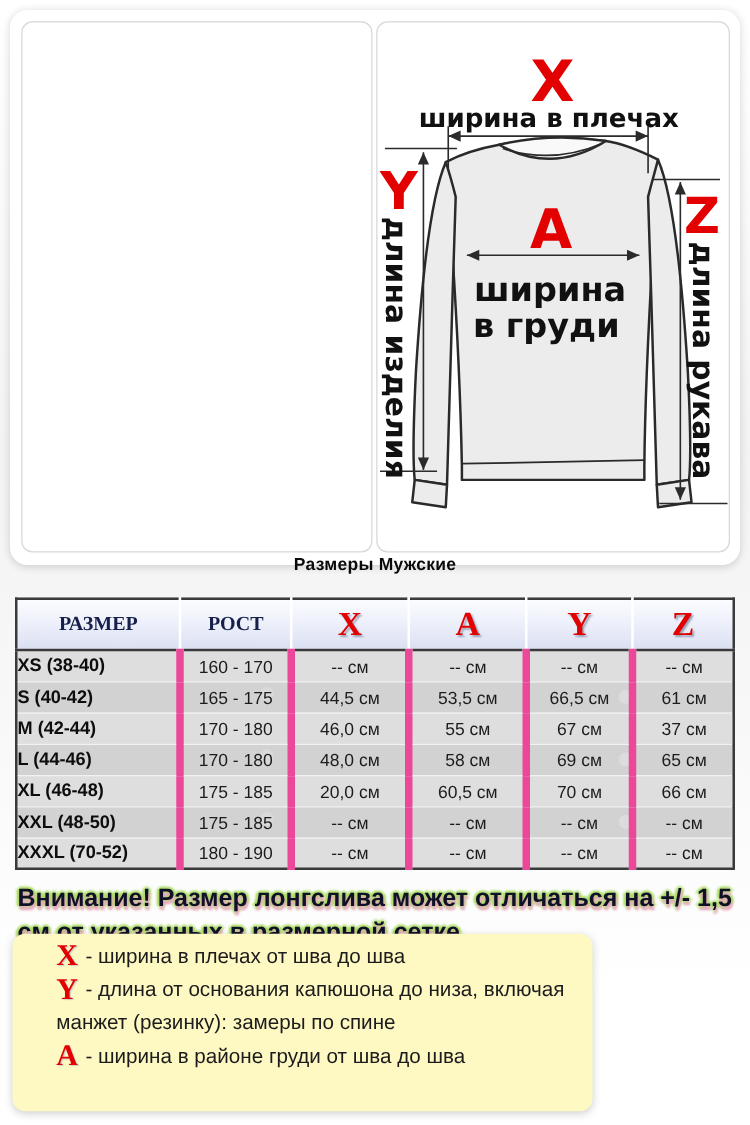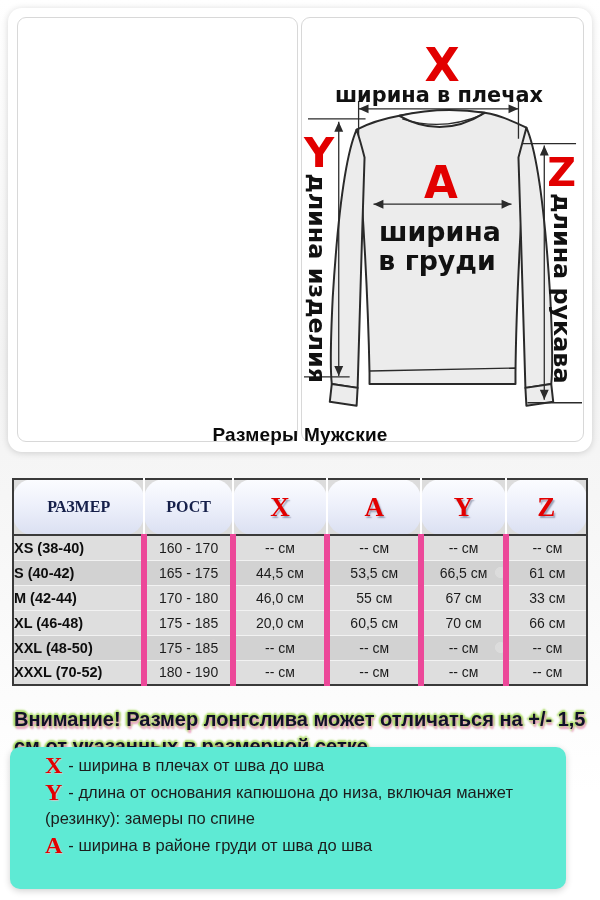--- a/index.html
+++ b/index.html
@@ -26,35 +26,35 @@
 
   .dim-line  { stroke:#2b2b2b; stroke-width:1.3; fill:none; }
   .dim-head  { fill:#2b2b2b; stroke:none; }
   .shirt     { fill:#ececec; stroke:#2a2a2a; stroke-width:2; stroke-linejoin:round; }
   .seam      { fill:none; stroke:#2a2a2a; stroke-width:1.4; }
   .big-letter{ font-family:"DejaVu Sans", sans-serif; font-weight:bold; fill:var(--red); }
   .cap       { font-family:"DejaVu Sans", sans-serif; font-weight:bold; fill:#111; }
 
   
   .page-title {
-    position:absolute; left:0; top:424px; width:600px; text-align:center;
-    font-size:19px; font-weight:bold; color:#0a0a0a; letter-spacing:.2px;
+    position:absolute; left:0; top:443px; width:600px; text-align:center;
+    font-size:14px; font-weight:bold; color:#0a0a0a; letter-spacing:.2px;
   }
 
   
   table.size-table {
     position:absolute; left:12px; top:478px; width:576px;
     border-collapse:collapse; border:2px solid #3a3a3a; table-layout:fixed;
     background:#dcdcdc;
   }
   .size-table th {
-    height:56px; background:linear-gradient(180deg,#fbfcff 0%,#eef1fb 45%,#dbe0f2 100%);
+    height:41px; background:linear-gradient(180deg,#fbfcff 0%,#eef1fb 45%,#dbe0f2 100%);
     border-bottom:2px solid #3a3a3a; border-left:2px solid #ffffff;
     font-family:"Liberation Serif", serif; font-weight:bold;
-    color:#16204a; font-size:16px; text-align:center; vertical-align:middle;border-radius:20px;
+    color:#16204a; font-size:16px; text-align:center; vertical-align:middle;
   }
   .size-table th:first-child { border-left:none; }
   .size-table th.letter {
     color:var(--red); font-size:27px; text-shadow:1.5px 1.5px 1.5px #9aa0b6;
   }
   .size-table td {
     height:25px; font-size:14px; color:#1c1c1c; text-align:center; vertical-align:middle;
     border-top:1px solid #f2f2f2; border-left:6px solid #ec4899;
   }
   .size-table td:first-child { border-left:none; }
@@ -71,22 +71,22 @@
   
   .warning {
     position:absolute; left:14px; top:706px; width:574px;
     font-size:20px; font-weight:bold; line-height:1.35; color:#101028;
     text-shadow:1px 3px 2px #f2a3cf, 2px 0 2px #a6d95c, -2px 0 2px #a6d95c,
                 0 -2px 2px #a6d95c, 0 2px 2px #a6d95c;
   }
 
   
   .legend-card {
-    position:absolute; left:10px; top:747px; width:556px; height:142px;
-    background:#5eead4; border-radius:10px; box-shadow:0 2px 7px rgba(0,0,0,.18);
+    position:absolute; left:10px; top:747px; width:464px; height:142px;
+    background:#fef9c3; border-radius:10px; box-shadow:0 2px 7px rgba(0,0,0,.18);
     padding:5px 22px 14px 35px;
   }
   .legend-item { font-size:16.5px; color:#1c1c1c; line-height:26px; margin-bottom:1px; }
   .legend-letter {
     font-family:"Liberation Serif", serif; font-weight:bold; color:var(--red);
     font-size:24px; margin-right:6px; text-shadow:1px 1px 1px #c9c9c9; vertical-align:-2px;
   }
 </style>
 </head>
 <body>
@@ -175,21 +175,29 @@
         <td>53,5 см</td>
         <td>66,5 см</td>
         <td>61 см</td>
       </tr>
       <tr class="row-a">
         <td class="size-col">M (42-44)</td>
         <td>170 - 180</td>
         <td>46,0 см</td>
         <td>55 см</td>
         <td>67 см</td>
-        <td>33 см</td>
+        <td>37 см</td>
+      </tr>
+      <tr class="row-b">
+        <td class="size-col">L (44-46)</td>
+        <td>170 - 180</td>
+        <td>48,0 см</td>
+        <td>58 см</td>
+        <td>69 см</td>
+        <td>65 см</td>
       </tr>
       <tr class="row-a">
         <td class="size-col">XL (46-48)</td>
         <td>175 - 185</td>
         <td>20,0 см</td>
         <td>60,5 см</td>
         <td>70 см</td>
         <td>66 см</td>
       </tr>
       <tr class="row-b">

